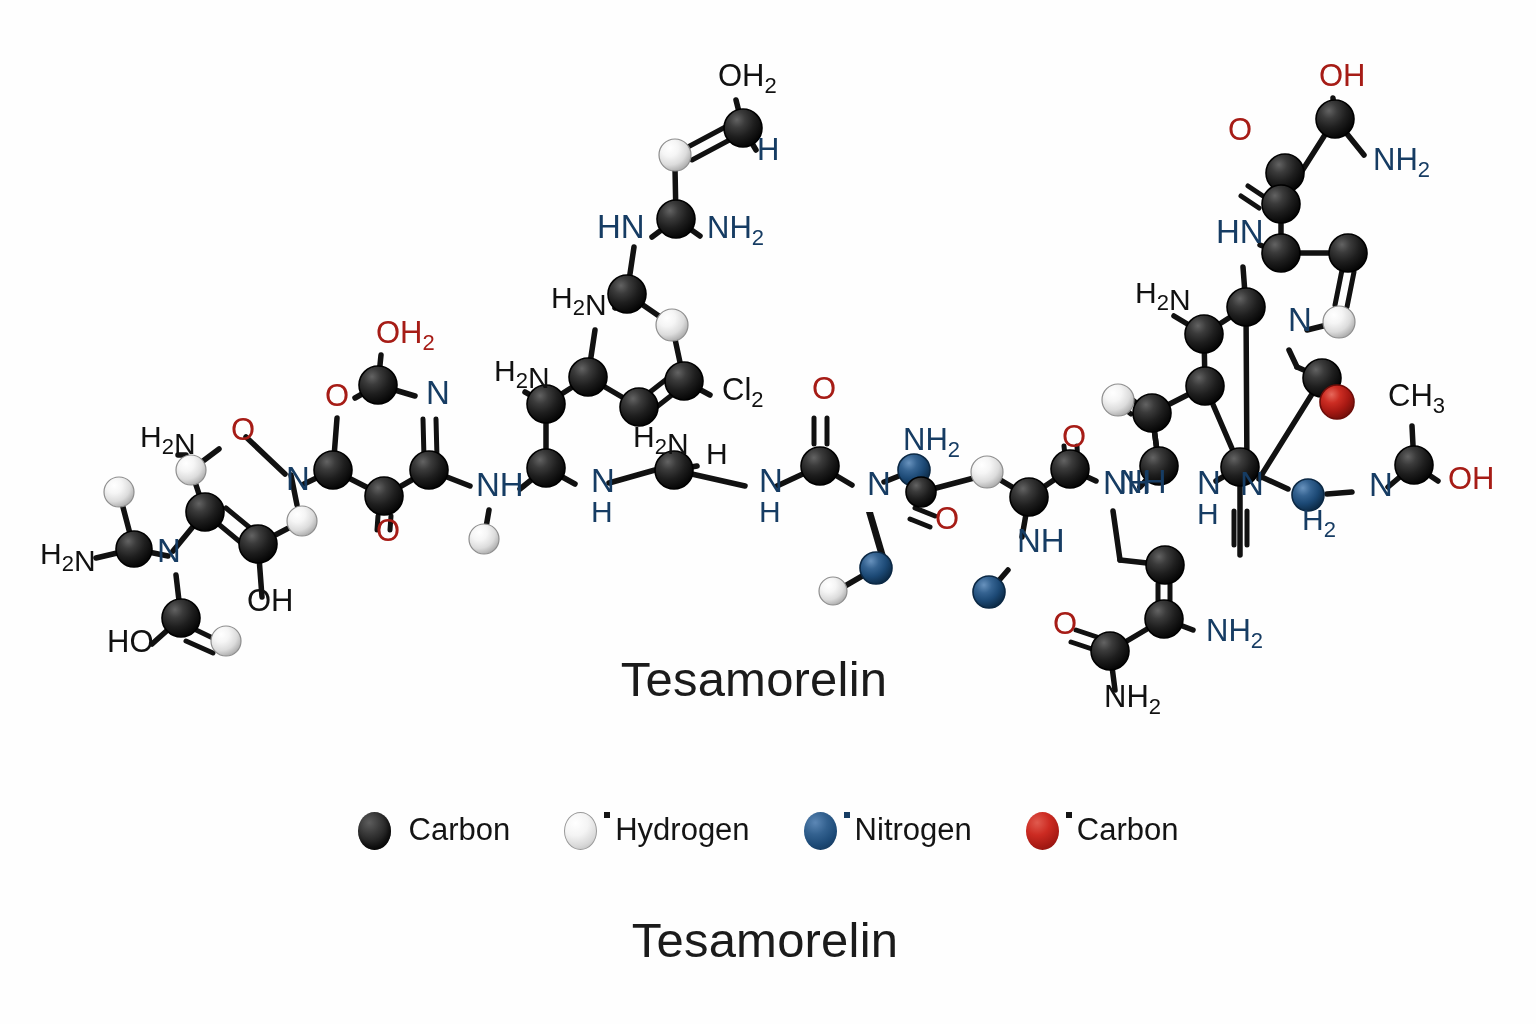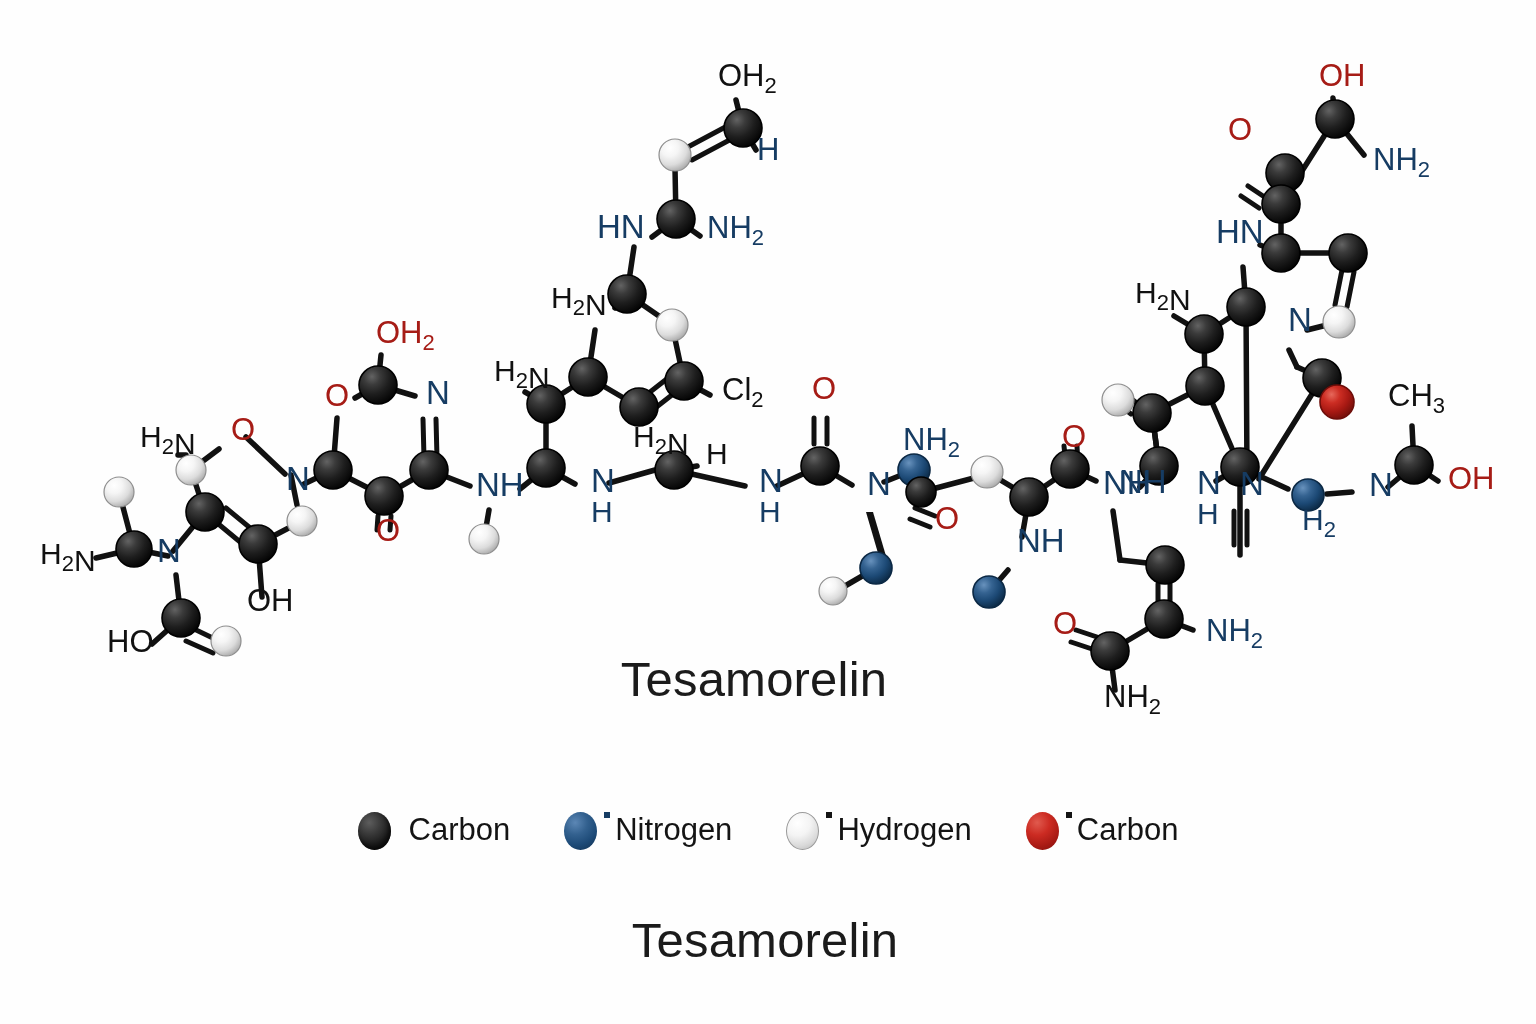--- a/index.html
+++ b/index.html
@@ -413,28 +413,28 @@
 
   <div class="title-main" id="title-upper">Tesamorelin</div>
 
   <div id="legend">
     <div class="legend-item">
       <span class="legend-sphere sph-carbon"></span>
       <span class="legend-dot hidden"></span>
       <span class="legend-label">Carbon</span>
     </div>
     <div class="legend-item">
+      <span class="legend-sphere sph-hydrogen"></span>
+      <span class="legend-dot dot-black"></span>
+      <span class="legend-label">Hydrogen</span>
+    </div>
+    <div class="legend-item">
       <span class="legend-sphere sph-nitrogen"></span>
       <span class="legend-dot dot-blue"></span>
       <span class="legend-label">Nitrogen</span>
-    </div>
-    <div class="legend-item">
-      <span class="legend-sphere sph-hydrogen"></span>
-      <span class="legend-dot dot-black"></span>
-      <span class="legend-label">Hydrogen</span>
     </div>
     <div class="legend-item">
       <span class="legend-sphere sph-oxygen"></span>
       <span class="legend-dot dot-black"></span>
       <span class="legend-label">Carbon</span>
     </div>
   </div>
 
   <div class="title-main" id="title-lower">Tesamorelin</div>
 

